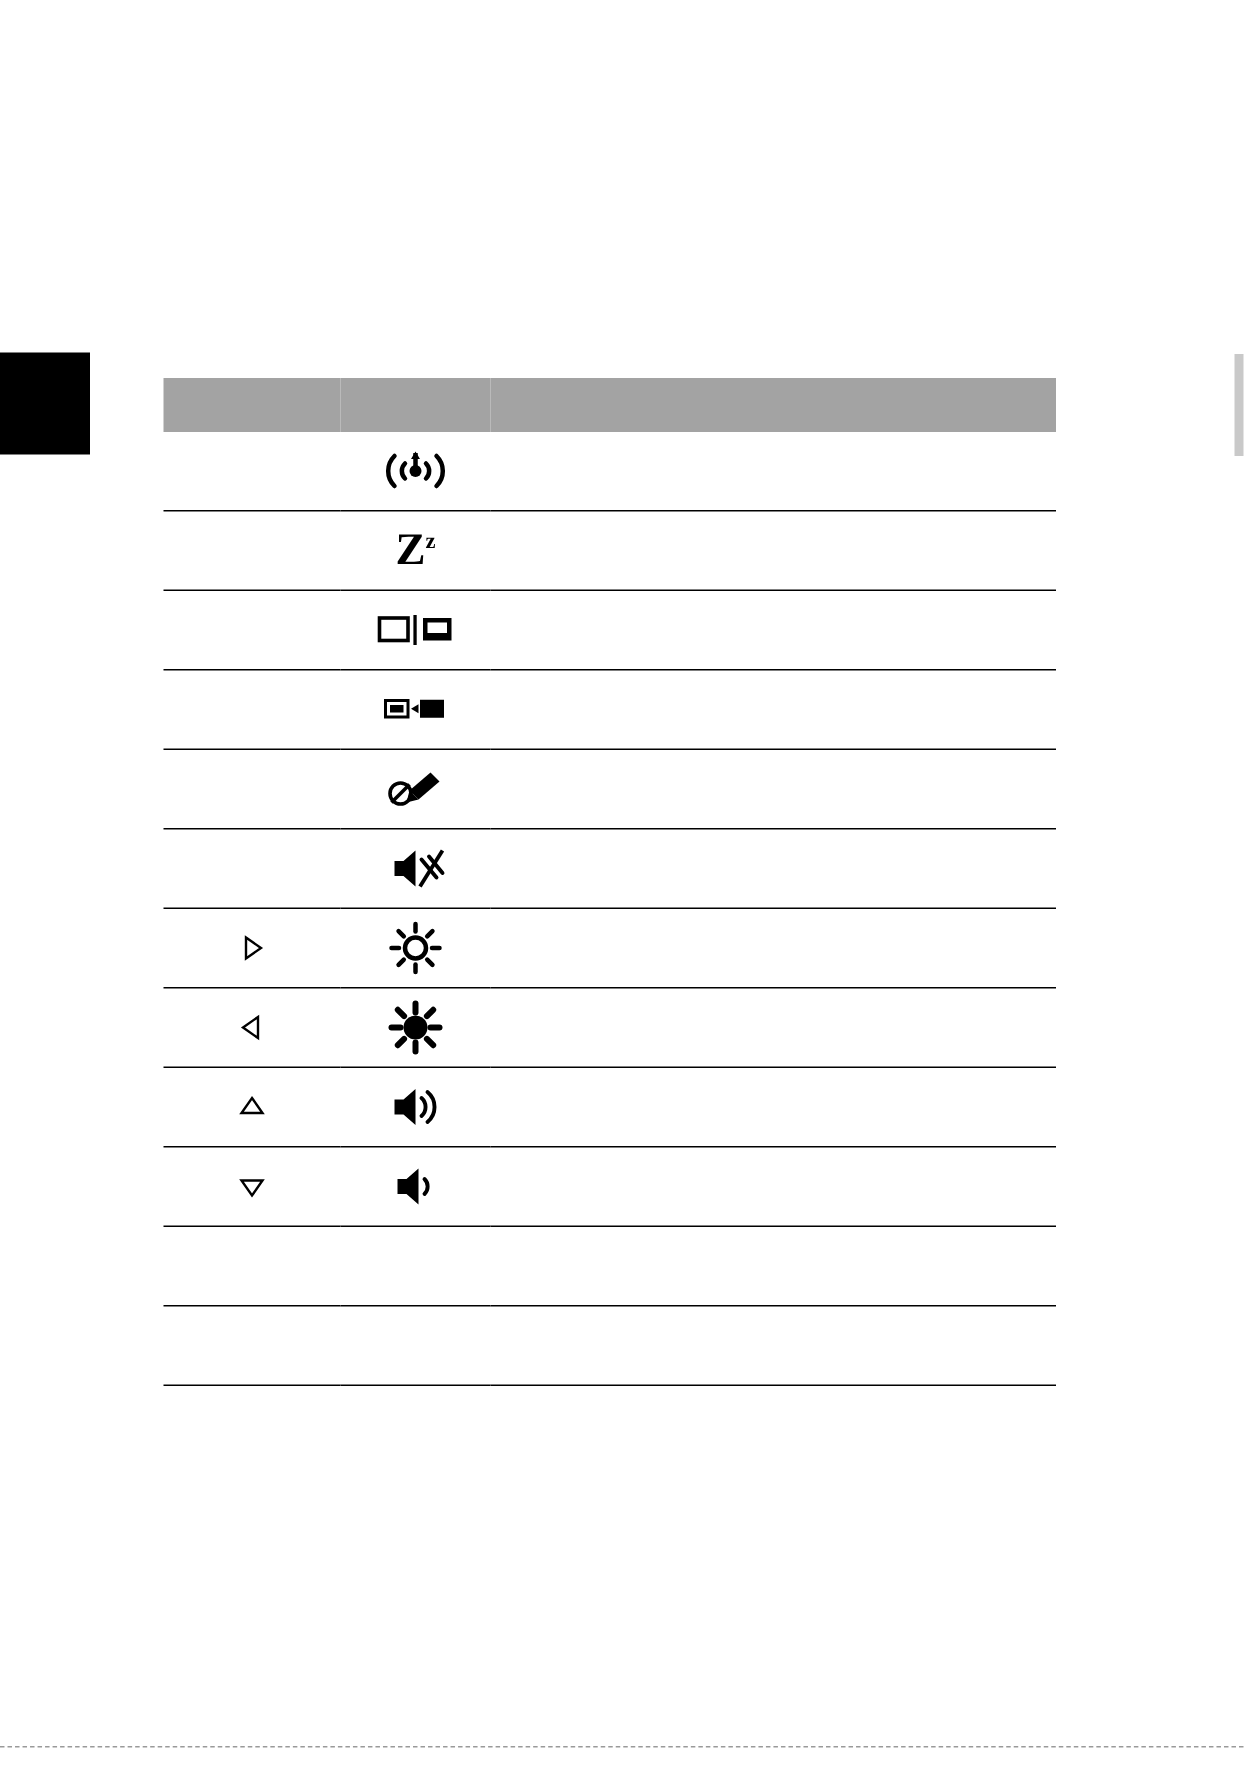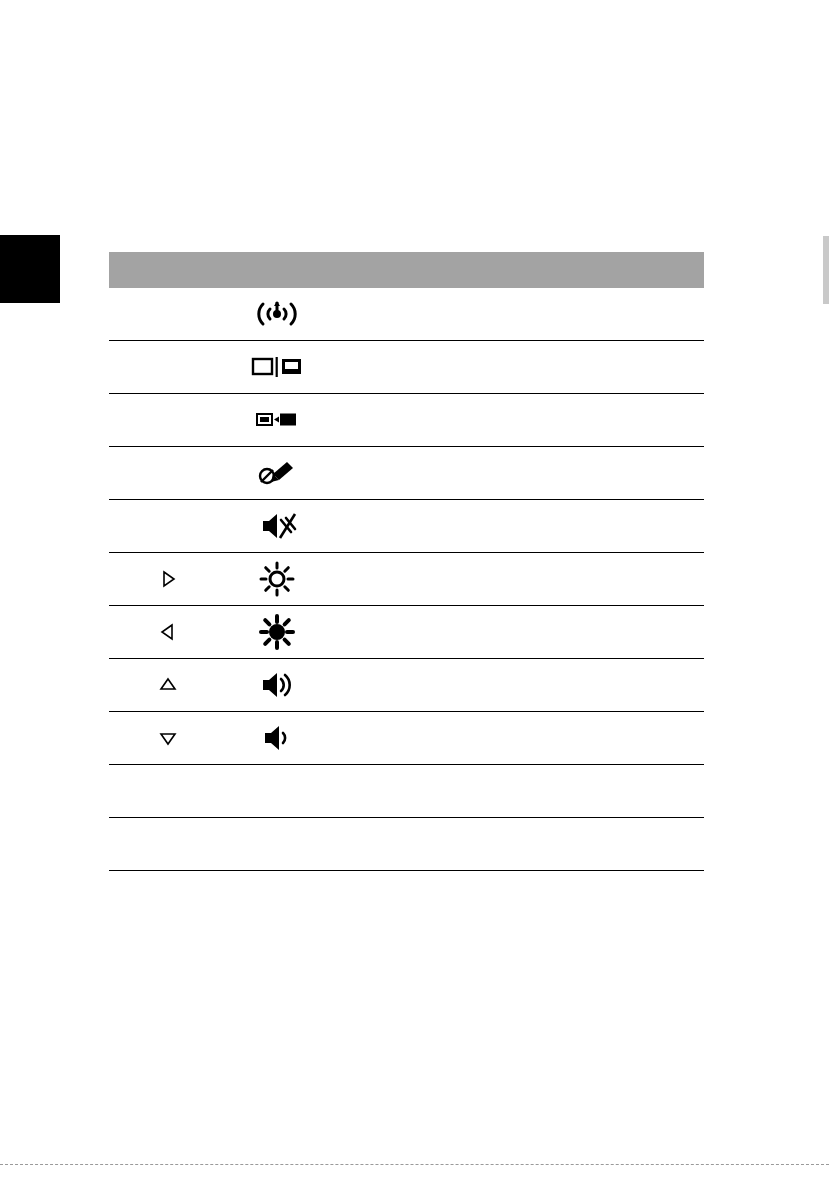--- a/index.html
+++ b/index.html
@@ -149,20 +149,29 @@
             <circle cx="30" cy="20" r="4" fill="#000"></circle>
             <rect x="28.5" y="8" width="3" height="10" fill="#000"></rect>
             <polygon points="30,7 27,12 33,12" fill="#000"></polygon>
           </svg>
         </td>
         <td>
           <span class="desc-text"></span>
         </td>
       </tr>
 
+      <tr class="row-tall">
+        <td class="key-cell"></td>
+        <td class="icon-cell">
+          <span class="zz">Z<span class="small">z</span></span>
+        </td>
+        <td>
+          <span class="desc-text"></span>
+        </td>
+      </tr>
 
       <tr class="row-tall">
         <td class="key-cell"></td>
         <td class="icon-cell">
           <svg width="56" height="26" viewBox="0 0 56 26" aria-hidden="true">
             <rect x="4" y="5" width="19" height="15" fill="none" stroke="#000" stroke-width="2.4"></rect>
             <rect x="26.6" y="3" width="2.2" height="20" fill="#000"></rect>
             <rect x="33" y="5" width="19" height="15" fill="#000"></rect>
             <rect x="36" y="8" width="13" height="7" fill="#fff"></rect>
           </svg>

